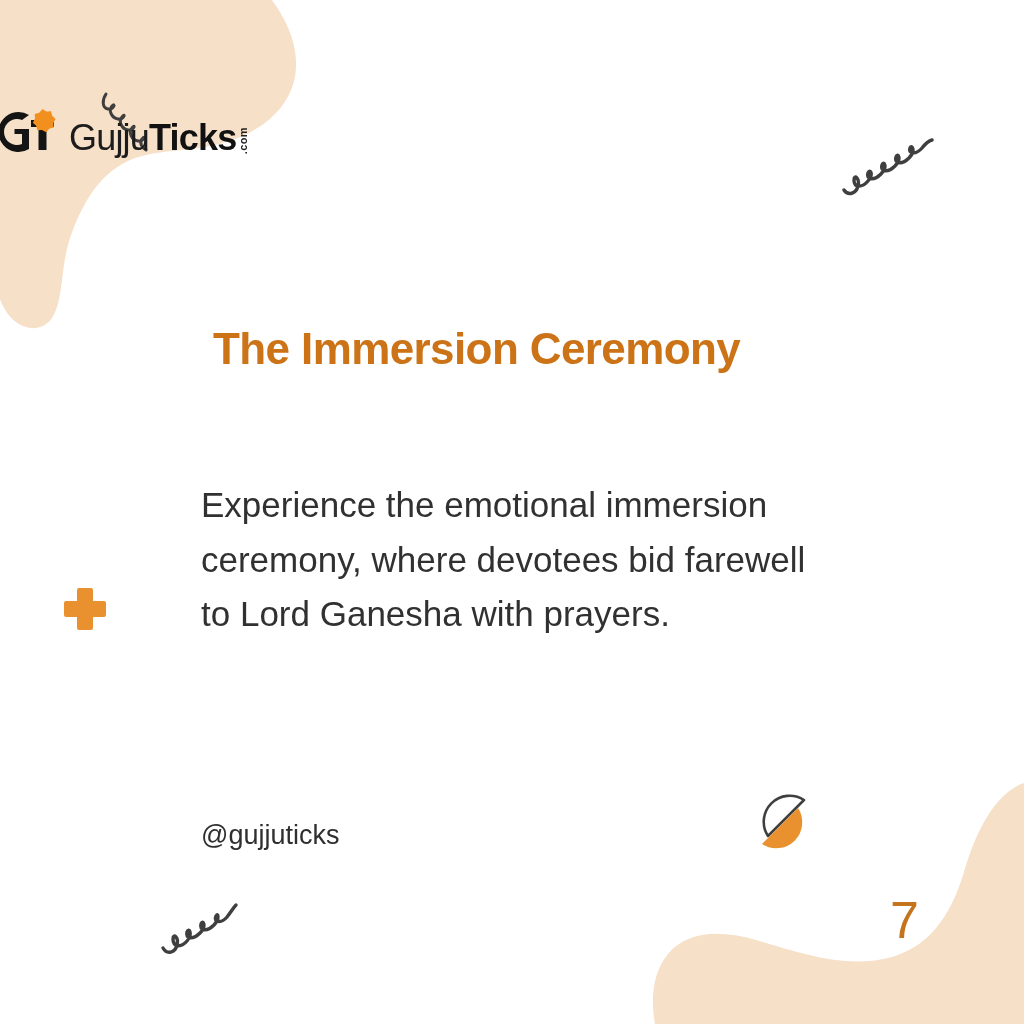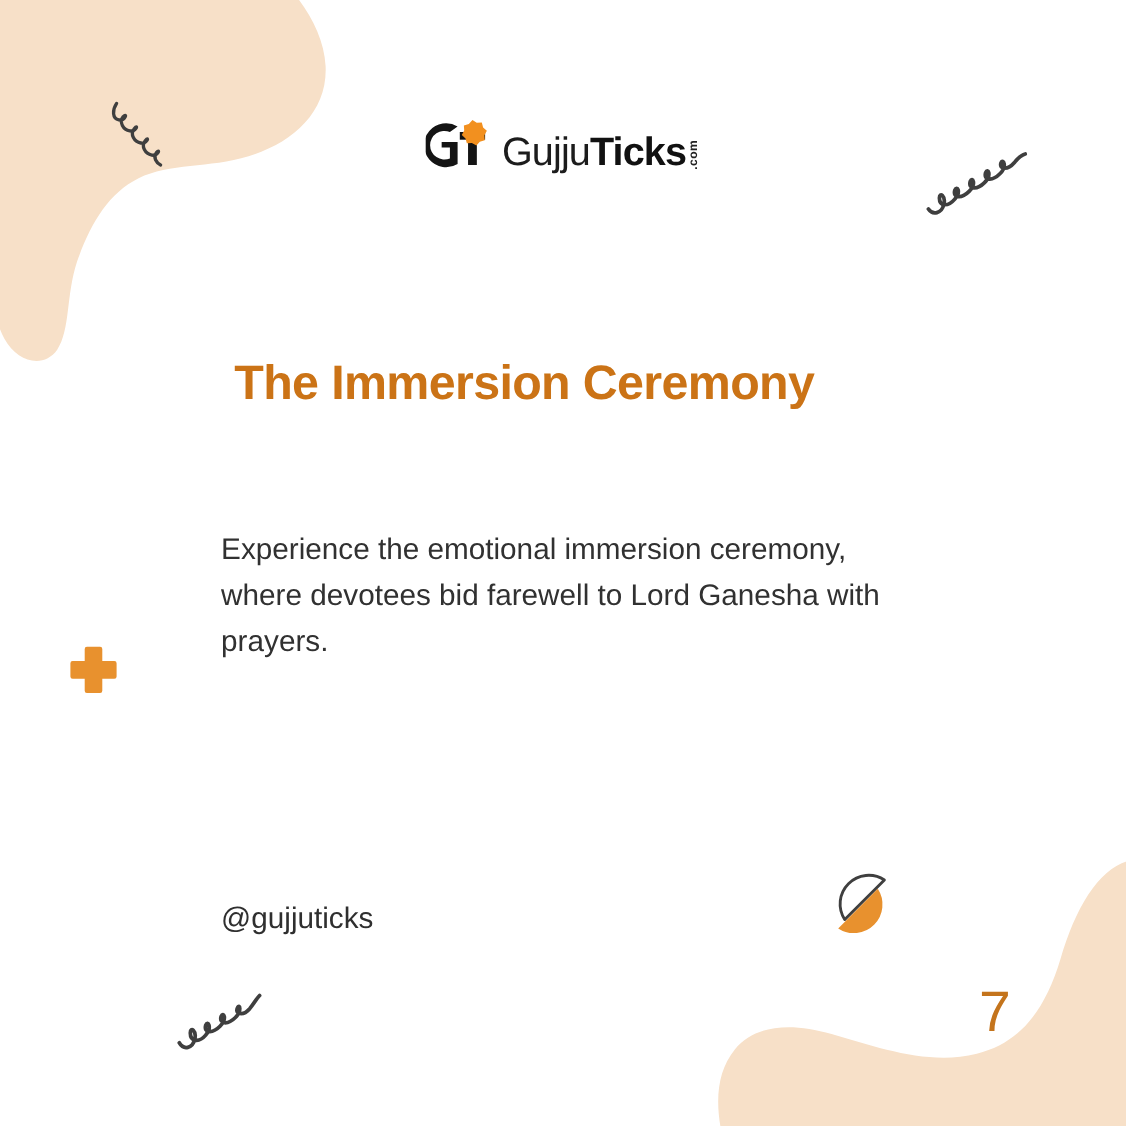--- a/index.html
+++ b/index.html
@@ -63,21 +63,21 @@
 
   
   #logo {
     position: absolute;
     left: 0;
     right: 0;
     top: 104px;
     height: 56px;
     display: flex;
     align-items: center;
-    justify-content: center;
+    justify-content: flex-start;
     gap: 11px;
   }
   #logo-mark {
     width: 58px;
     height: 50px;
     flex: 0 0 auto;
   }
   #logo-wordmark {
     display: flex;
     align-items: flex-end;
@@ -119,21 +119,21 @@
     line-height: 1.12;
     letter-spacing: -0.6px;
     color: #cb7316;
   }
   #body-copy {
     position: absolute;
     left: 201px;
     top: 478px;
     width: 610px;
     margin: 0;
-    font-size: 27px;
+    font-size: 35px;
     font-weight: 400;
     line-height: 1.56;
     color: #313131;
   }
   #handle {
     position: absolute;
     left: 201px;
     top: 820px;
     margin: 0;
     font-size: 27px;

